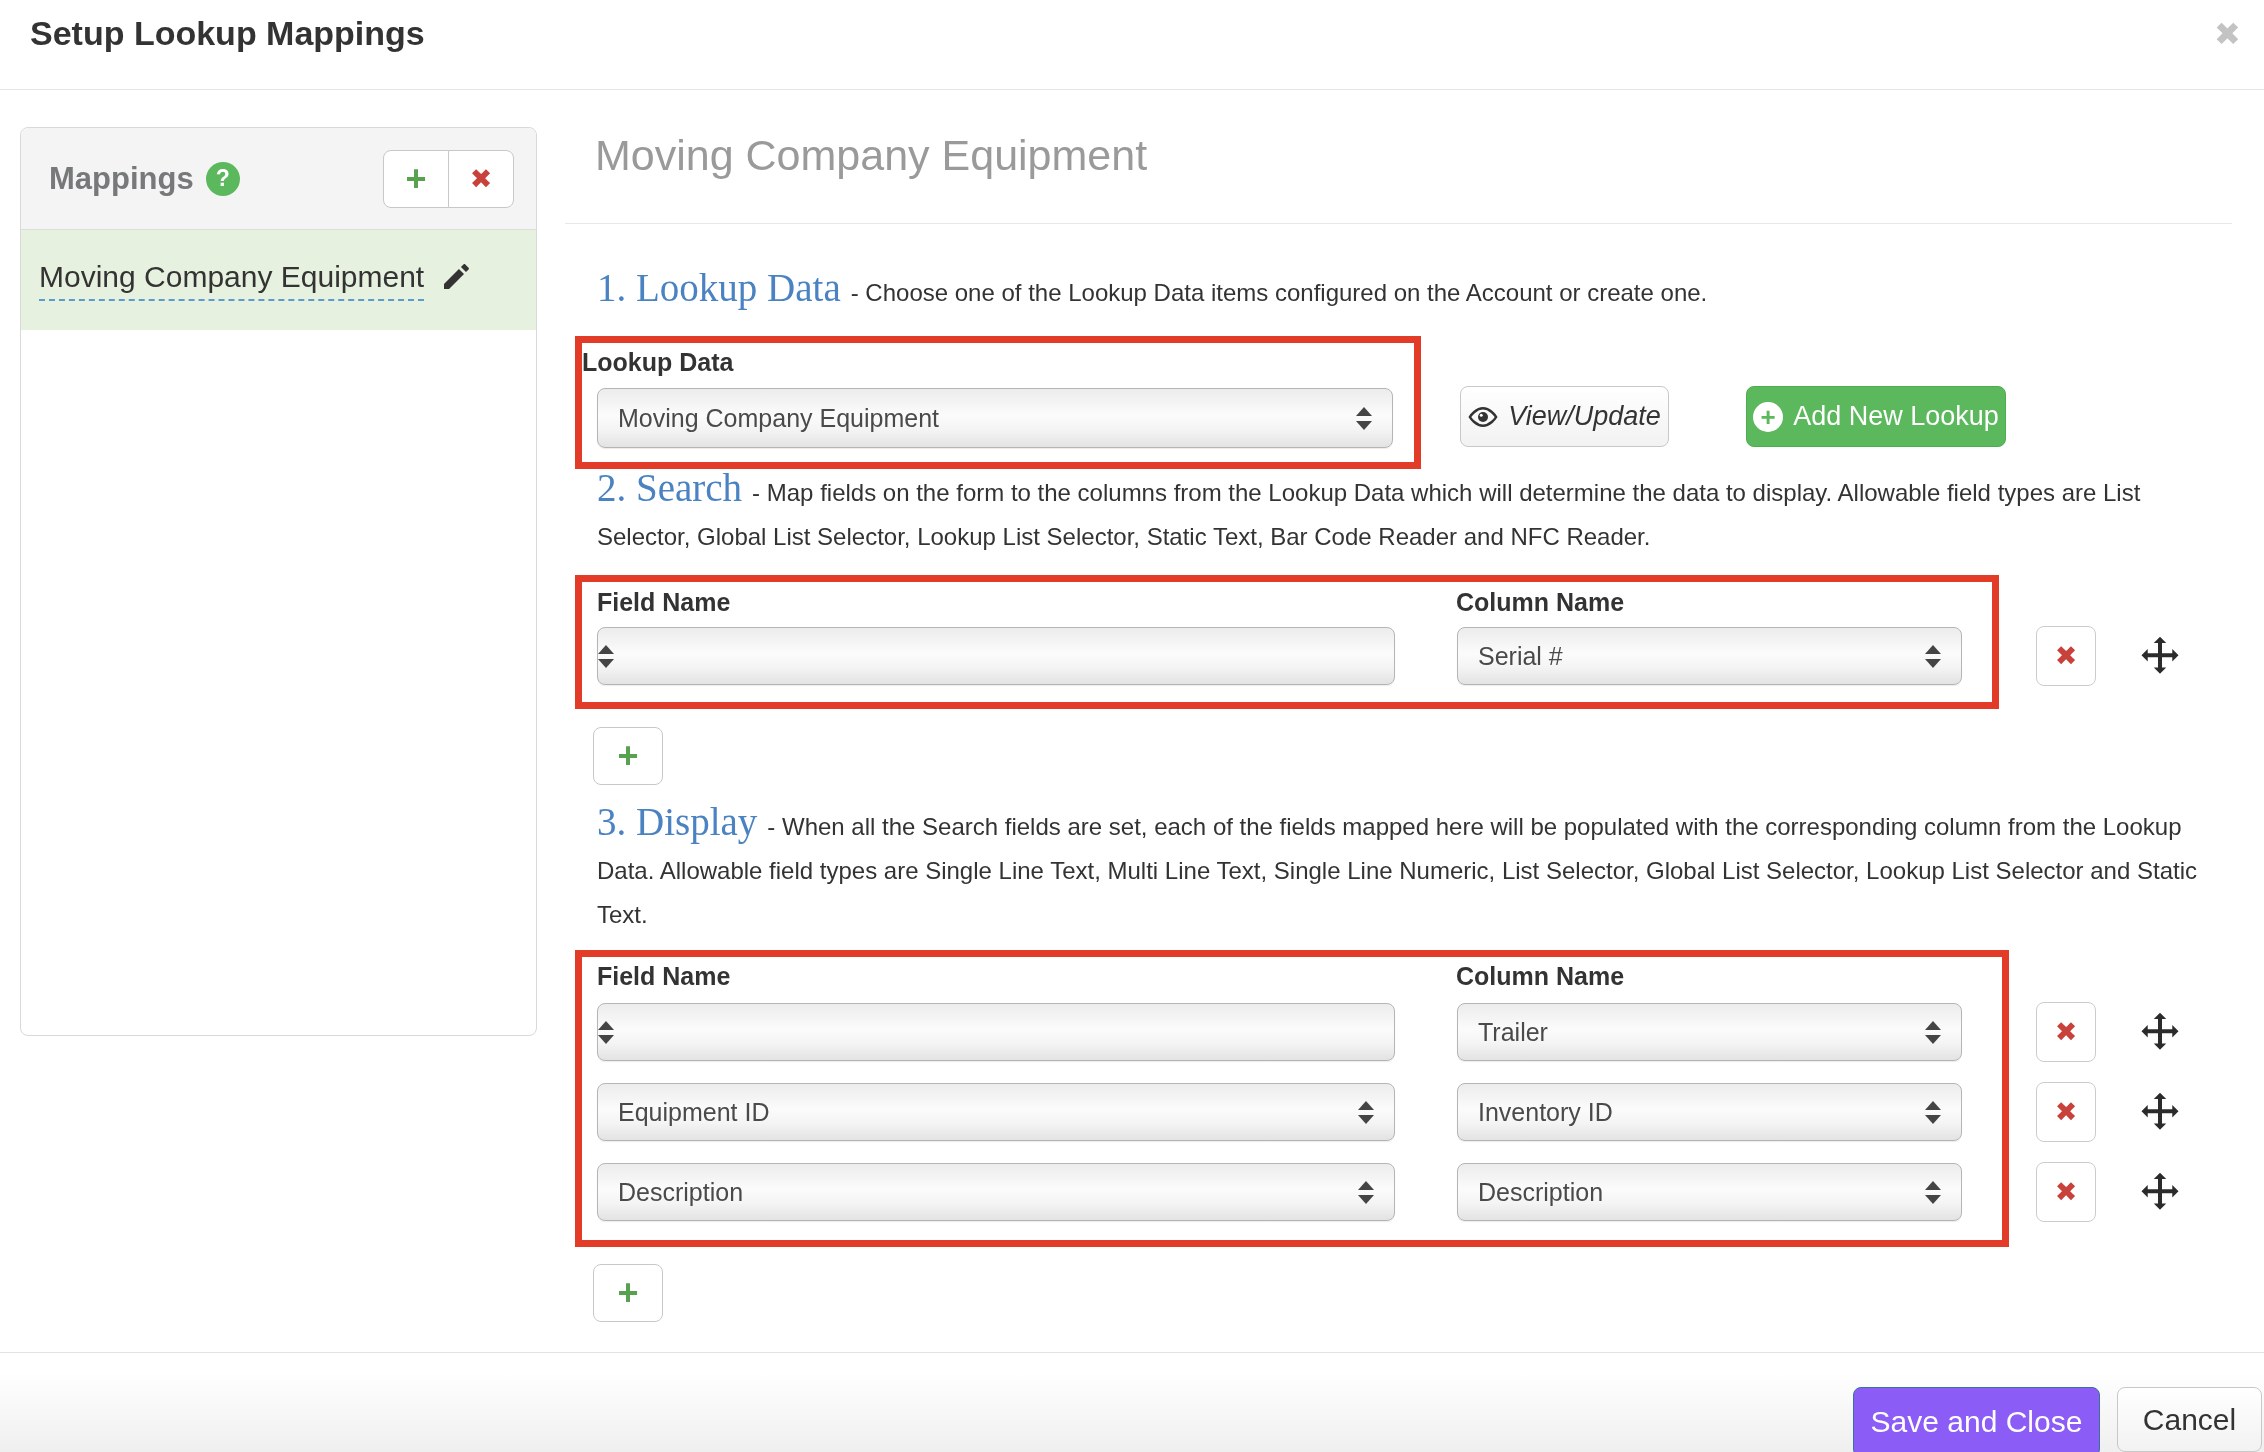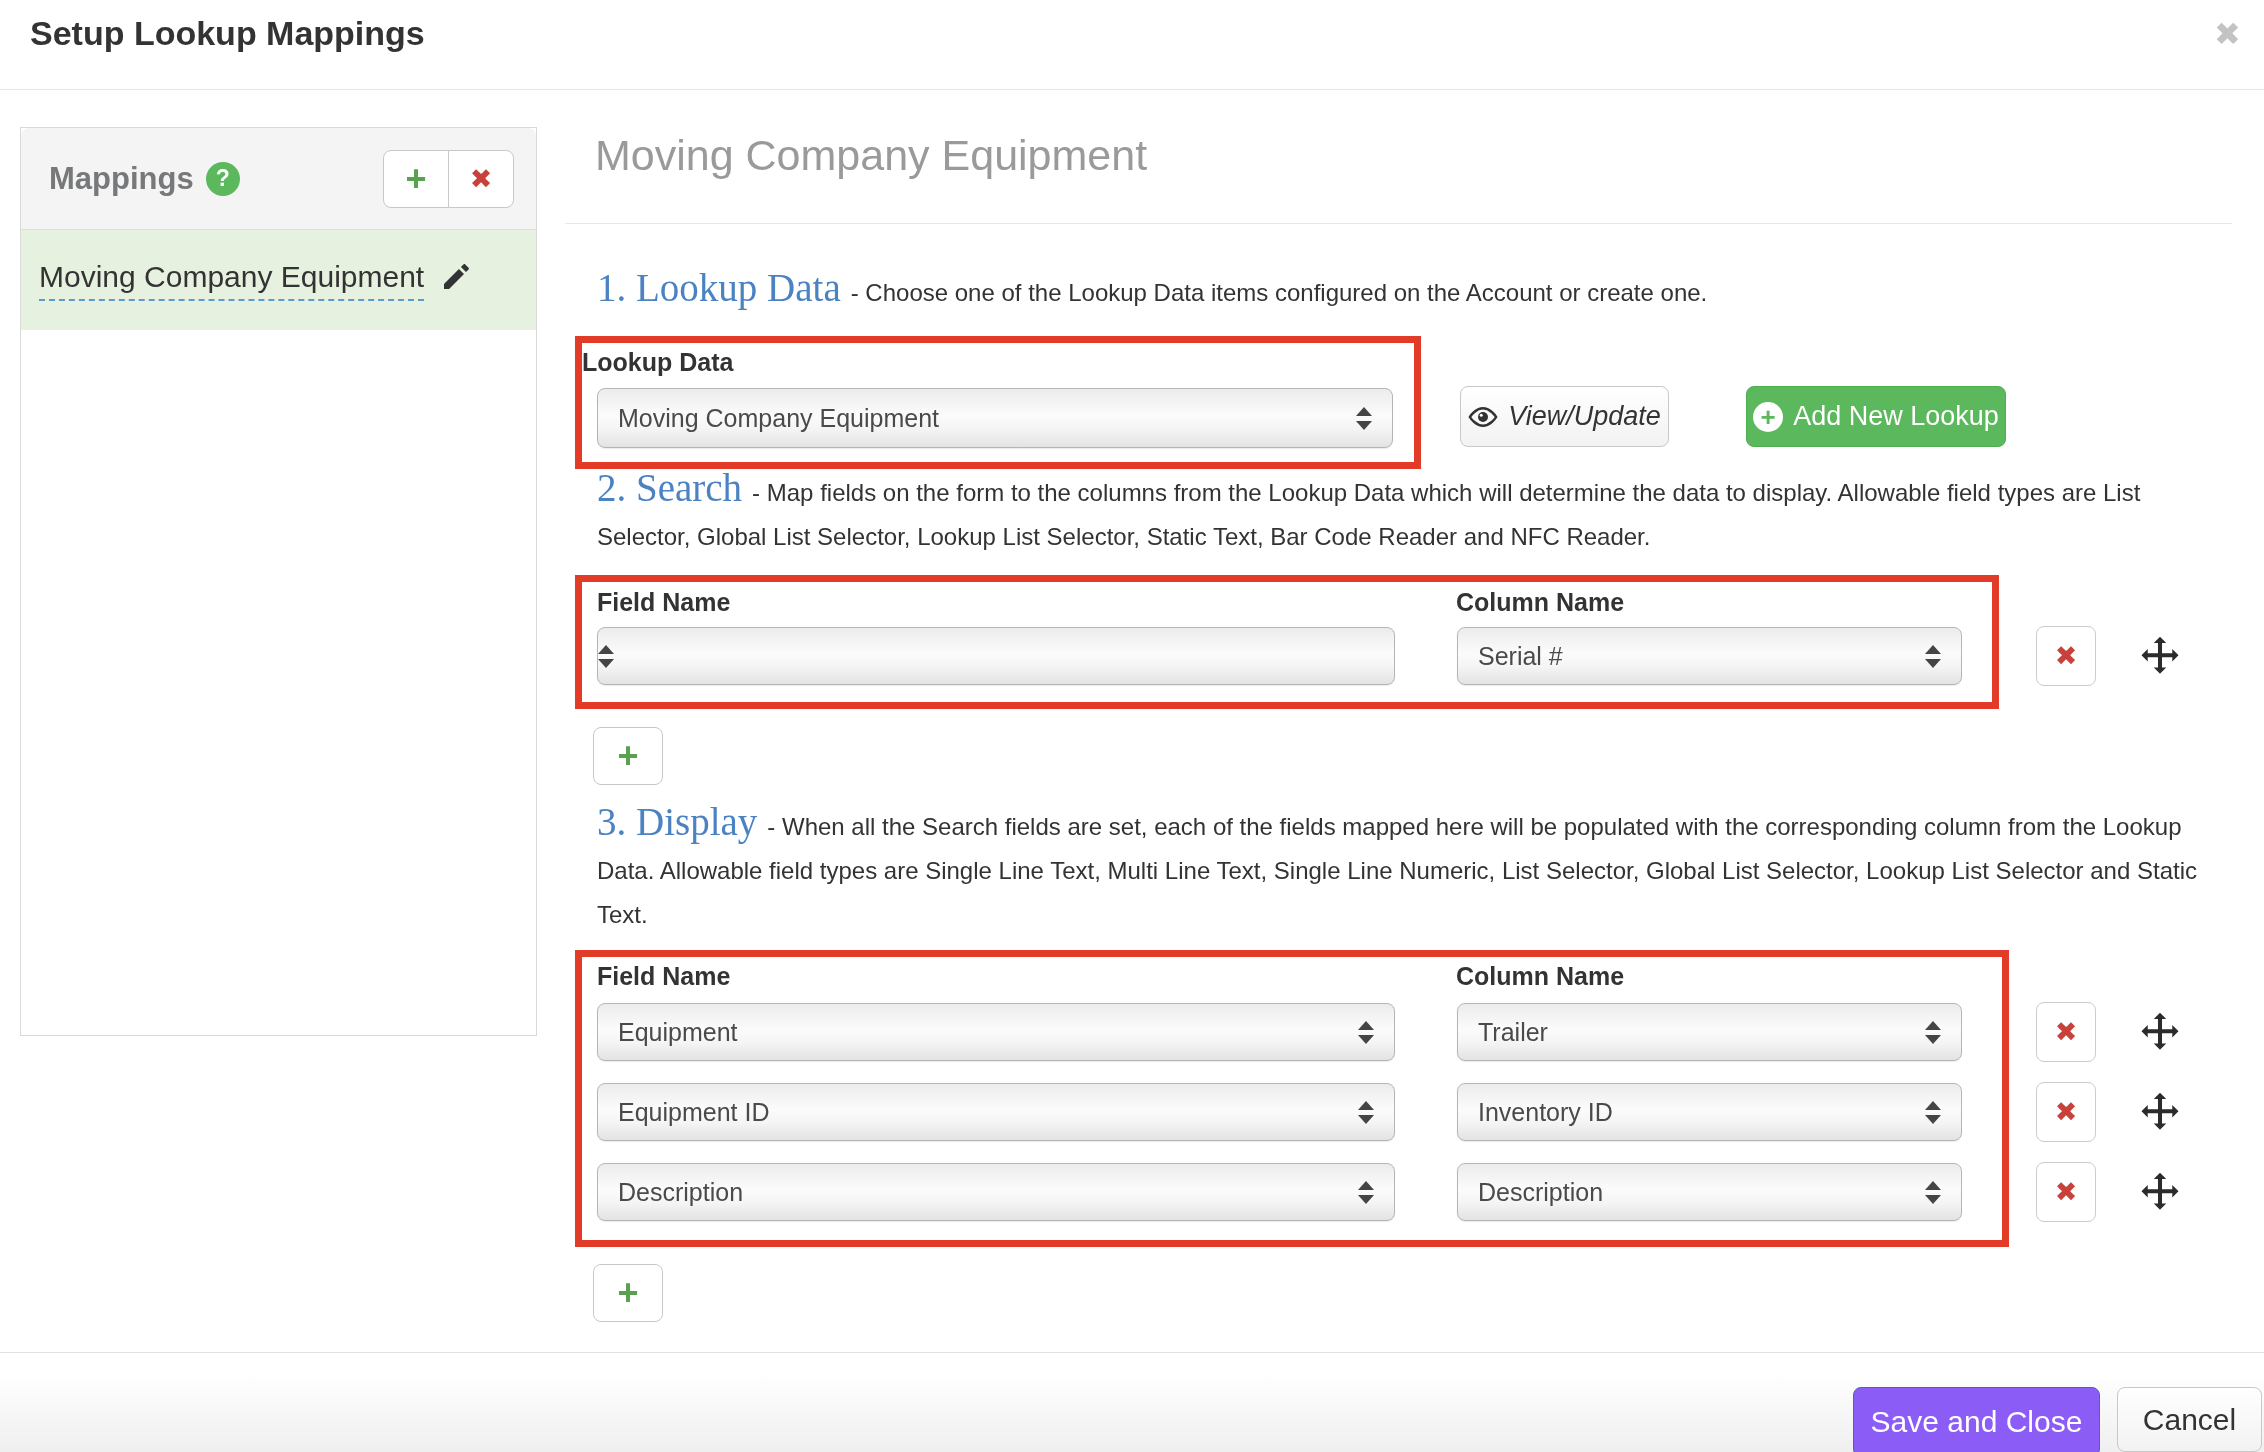--- a/index.html
+++ b/index.html
@@ -9,21 +9,21 @@
   }
   .abs{position:absolute;}
 
   
   .dlg-title{left:30px;top:14px;font-size:34px;font-weight:bold;color:#333;}
   .dlg-close{left:2214px;top:18px;font-size:32px;color:#c3c3c3;cursor:pointer;line-height:1;}
   .hr-top{left:0;top:89px;width:2264px;height:1px;background:#e5e5e5;}
 
   
   .sidebar{left:20px;top:127px;width:515px;height:907px;background:#fff;
-    border:1px solid #d9d9d9;border-radius:0;}
+    border:1px solid #d9d9d9;border-radius:8px;}
   .sb-header{position:relative;height:102px;background:#f4f4f4;border-bottom:1px solid #ddd;
     border-radius:8px 8px 0 0;display:flex;align-items:center;padding-left:28px;box-sizing:border-box;}
   .sb-title{font-size:31px;font-weight:bold;color:#77787a;}
   .q-icon{display:inline-flex;align-items:center;justify-content:center;width:34px;height:34px;
     border-radius:50%;background:#5cb85c;color:#fff;font-size:23px;font-weight:bold;margin-left:12px;}
   .sb-btngroup{position:absolute;right:22px;top:22px;display:flex;}
   .sb-btn{width:66px;height:58px;background:#fff;border:1px solid #c8c8c8;display:flex;
     align-items:center;justify-content:center;cursor:pointer;box-sizing:border-box;}
   .sb-btn.first{border-radius:8px 0 0 8px;}
   .sb-btn.last{border-radius:0 8px 8px 0;margin-left:-1px;}
@@ -183,21 +183,20 @@
 
 <div class="abs section-p sec3">
   <span class="sec-num">3. Display</span><span>- When all the Search fields are set, each of the fields mapped here will be populated with the corresponding column from the Lookup Data. Allowable field types are Single Line Text, Multi Line Text, Single Line Numeric, List Selector, Global List Selector, Lookup List Selector and Static Text.</span>
 </div>
 
 <div class="abs redbox redbox3"></div>
 <div class="abs fld-label" style="left:597px;top:962px;">Field Name</div>
 <div class="abs fld-label" style="left:1456px;top:962px;">Column Name</div>
 
 <div class="sel" style="left:597px;top:1003px;width:798px;">
-  <span class="sel-text">Equipment</span>
   <span class="caret">
       <i class="up"></i>
       <i class="dn"></i>
     </span>
 </div>
 <div class="sel" style="left:1457px;top:1003px;width:505px;">
   <span class="sel-text">Trailer</span>
   <span class="caret">
       <i class="up"></i>
       <i class="dn"></i>

